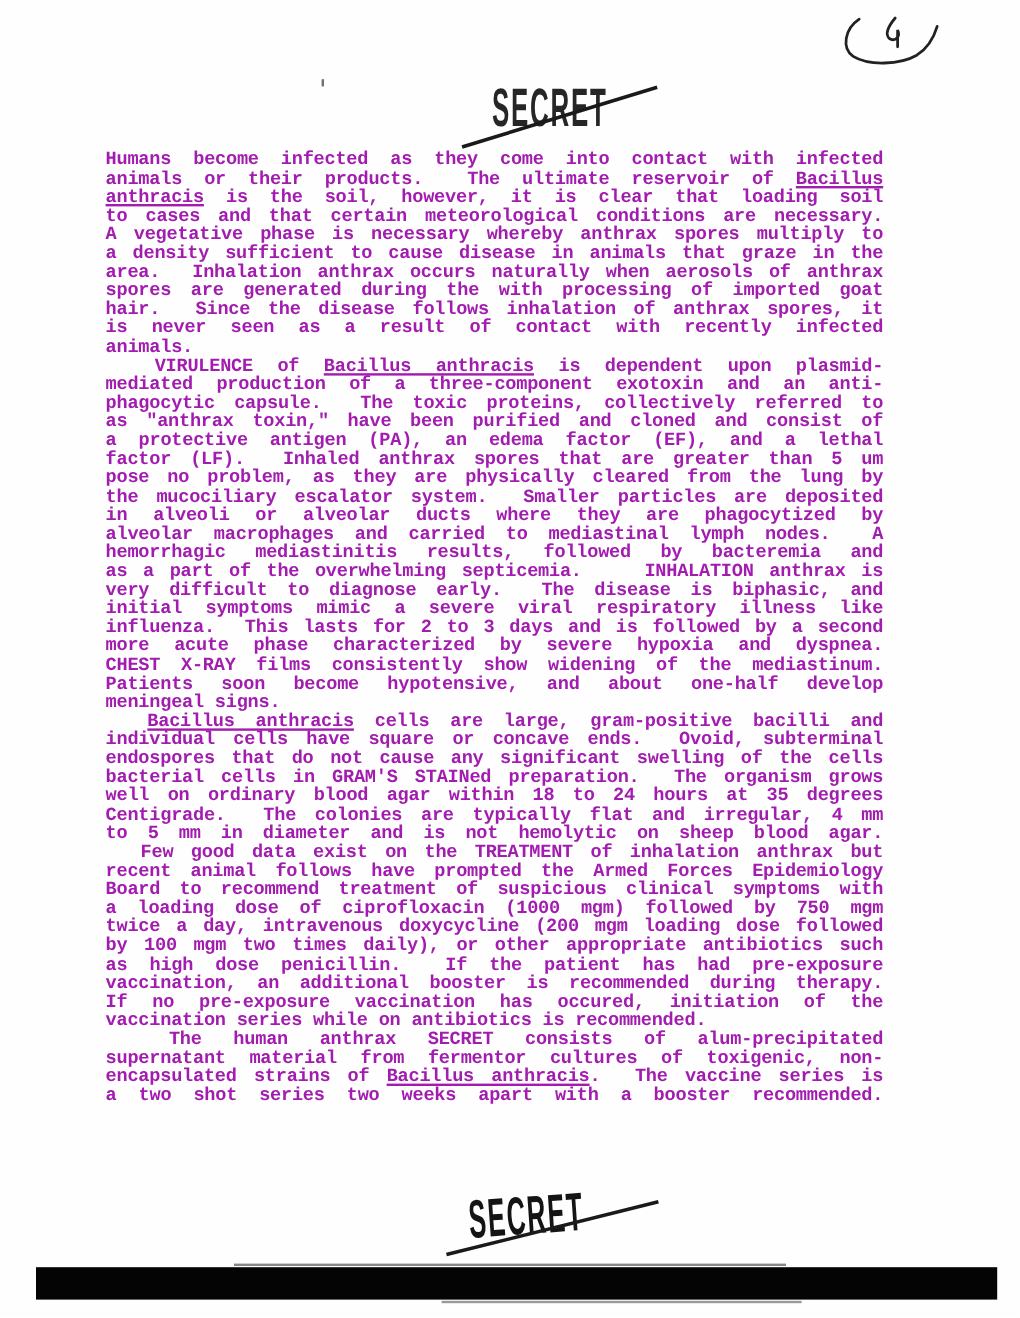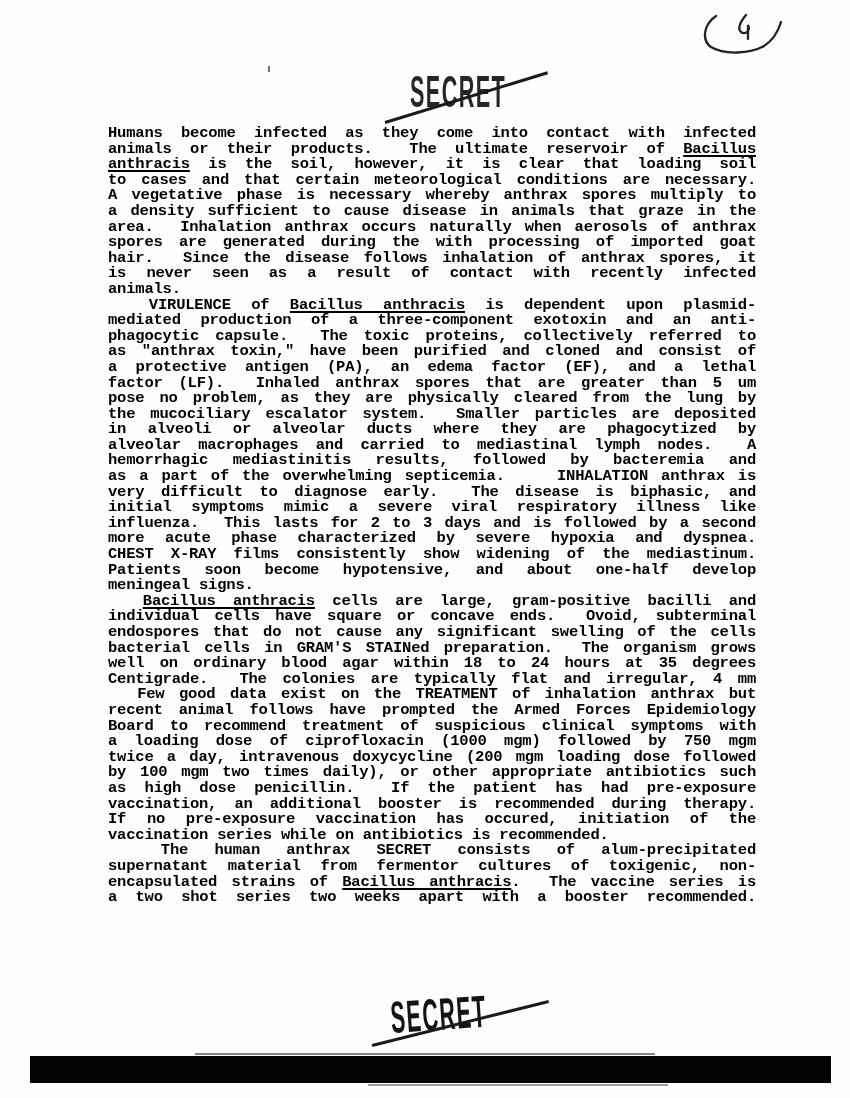--- a/index.html
+++ b/index.html
@@ -3,24 +3,24 @@
 <meta charset="utf-8">
 <style>
   html,body{margin:0;padding:0;}
   body{
     width:850px;height:1098px;background:#ffffff;position:relative;overflow:hidden;
     font-family:"Liberation Mono",monospace;
   }
   .page{position:absolute;inset:0;background:#fefefe;}
   
   .body-text{
-    position:absolute;left:108px;top:126px;width:648px;
+    position:absolute;left:88px;top:126px;width:648px;
     font-family:"Liberation Mono",monospace;
     font-size:15.5px;font-weight:700;line-height:15.6px;
-    color:#000000;letter-spacing:-0.2px;
+    color:#a21caf;letter-spacing:-0.2px;
   }
   .line{white-space:pre-wrap;}
   .line.just{text-align:justify;text-align-last:justify;text-justify:inter-word;}
   .line span.u{text-decoration:underline;text-decoration-thickness:1.5px;text-underline-offset:2px;}
   
   .stamp{position:absolute;color:#141414;}
   .stamp .txt{
     display:inline-block;font-family:"Liberation Sans",sans-serif;font-weight:700;
     font-size:30px;letter-spacing:2px;transform-origin:left top;transform:scale(0.72,1.5);
   }
@@ -92,20 +92,21 @@
         <div class="line just"><span>Patients soon become hypotensive, and about one-half develop</span></div>
         <div class="line"><span>meningeal signs.</span></div>
       </div>
       <div>
         <div class="line just"><span>  </span><span class="u">Bacillus anthracis</span><span> cells are large, gram-positive bacilli and</span></div>
         <div class="line just"><span>individual cells have square or concave ends.  Ovoid, subterminal</span></div>
         <div class="line just"><span>endospores that do not cause any significant swelling of the cells</span></div>
         <div class="line just"><span>bacterial cells in GRAM'S STAINed preparation.  The organism grows</span></div>
         <div class="line just"><span>well on ordinary blood agar within 18 to 24 hours at 35 degrees</span></div>
         <div class="line just"><span>Centigrade.  The colonies are typically flat and irregular, 4 mm</span></div>
+        <div class="line just"><span>to 5 mm in diameter and is not hemolytic on sheep blood agar.</span></div>
       </div>
       <div>
         <div class="line just"><span>  Few good data exist on the TREATMENT of inhalation anthrax but</span></div>
         <div class="line just"><span>recent animal follows have prompted the Armed Forces Epidemiology</span></div>
         <div class="line just"><span>Board to recommend treatment of suspicious clinical symptoms with</span></div>
         <div class="line just"><span>a loading dose of ciprofloxacin (1000 mgm) followed by 750 mgm</span></div>
         <div class="line just"><span>twice a day, intravenous doxycycline (200 mgm loading dose followed</span></div>
         <div class="line just"><span>by 100 mgm two times daily), or other appropriate antibiotics such</span></div>
         <div class="line just"><span>as high dose penicillin.  If the patient has had pre-exposure</span></div>
         <div class="line just"><span>vaccination, an additional booster is recommended during therapy.</span></div>

